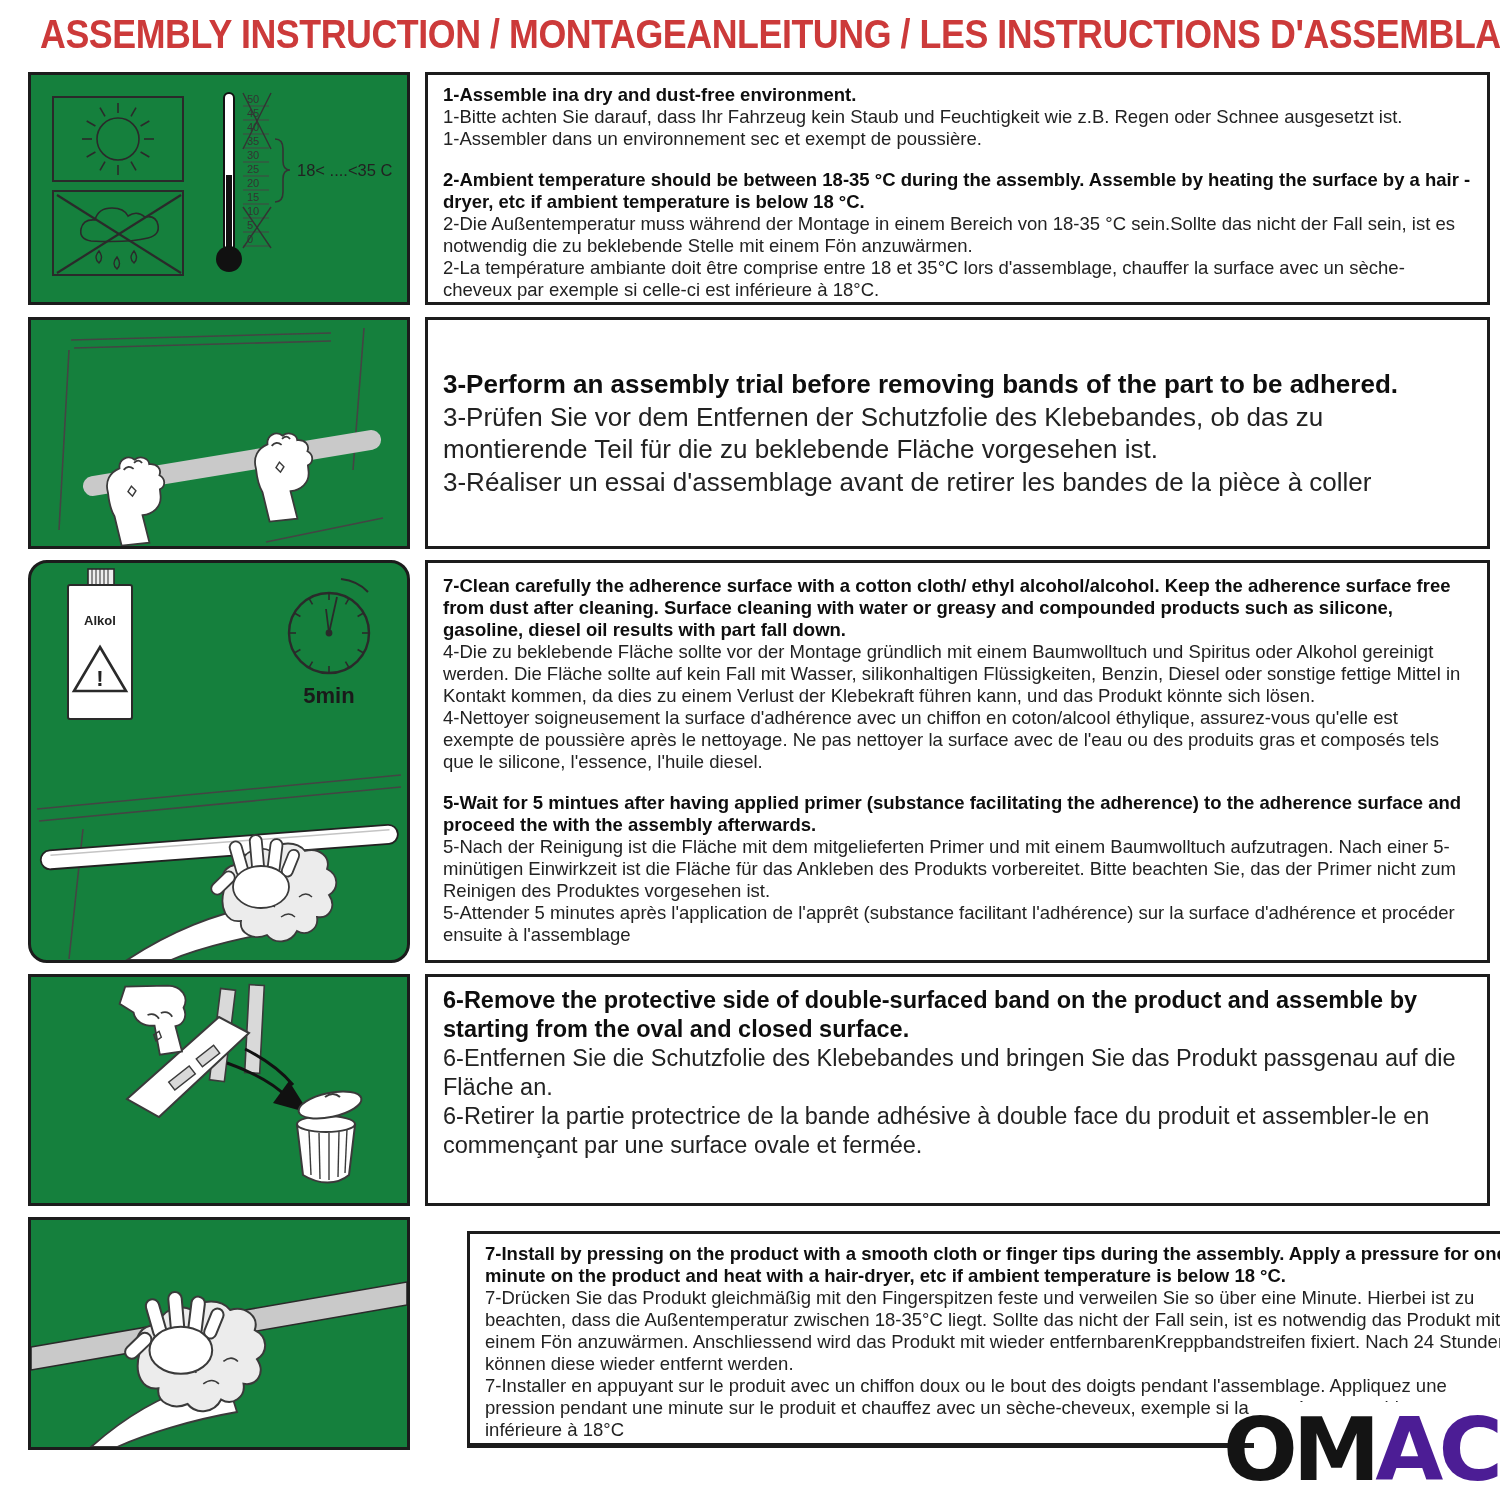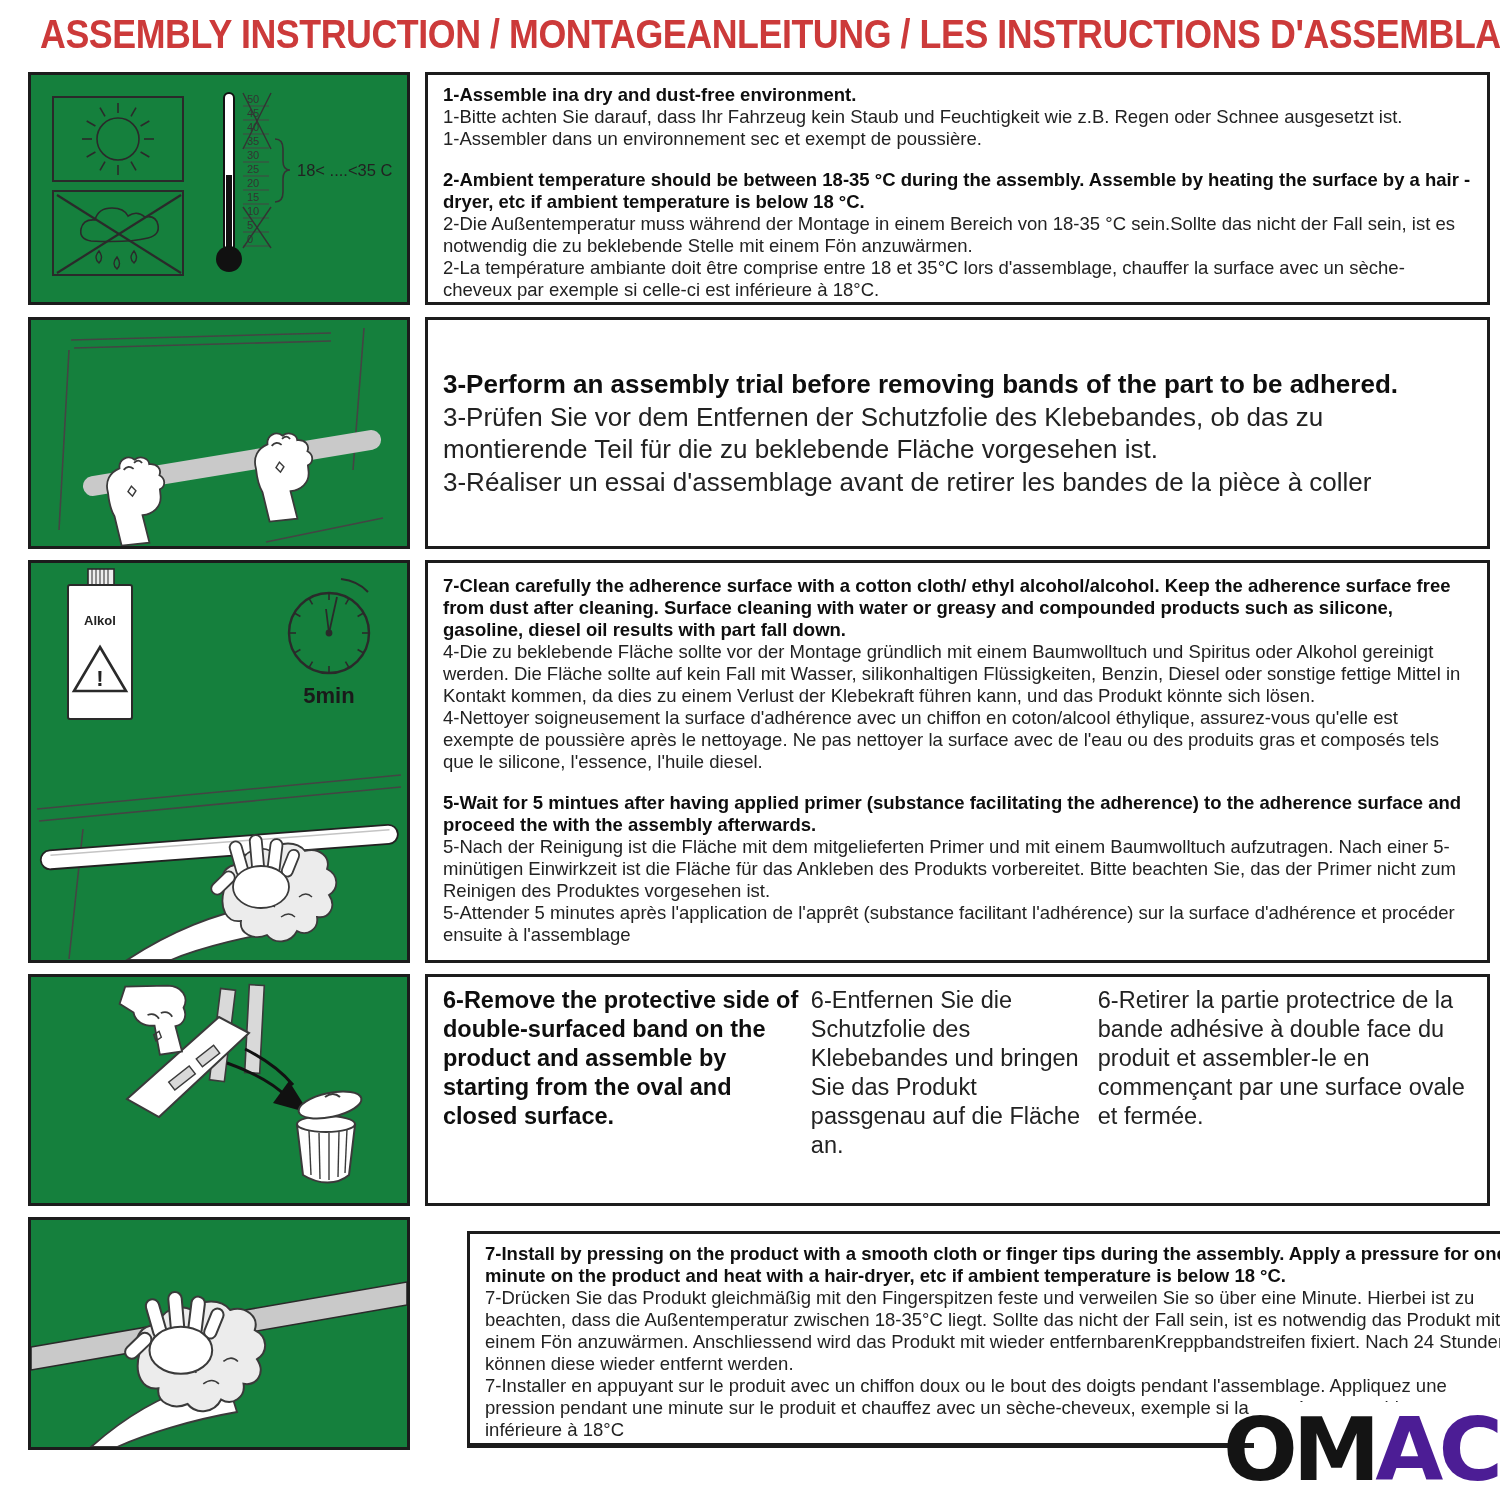--- a/index.html
+++ b/index.html
@@ -15,22 +15,22 @@
   .illus{
     position:absolute;left:28px;width:382px;border:3px solid #1c1c1c;
     background:#15803d;box-sizing:border-box;
   }
   .txtbox{
     position:absolute;left:425px;width:1065px;border:3px solid #1c1c1c;
     background:#fff;box-sizing:border-box;padding:9px 15px;
   }
   #il1{top:72px;height:233px;}  #tx1{top:72px;height:233px;}
   #il2{top:317px;height:232px;} #tx2{top:317px;height:232px;display:flex;flex-direction:column;justify-content:center;}
-  #il3{top:560px;height:403px;} #tx3{top:560px;height:403px;padding-top:12px;}
-  #il4{top:974px;height:232px;} #tx4{top:974px;height:232px;display:flex;flex-direction:row;}
+  #il3{top:560px;height:403px;border-radius:19px;} #tx3{top:560px;height:403px;padding-top:12px;}
+  #il4{top:974px;height:232px;} #tx4{top:974px;height:232px;display:flex;flex-direction:column;}
   #il5{top:1217px;height:233px;}#tx5{top:1231px;height:217px;border-bottom-width:5px;margin-left:42px;}
   .illus svg{display:block;width:100%;height:100%;}
   .p{margin:0;font-size:18.5px;line-height:22px;color:#222;}
   .p.b{font-weight:700;color:#0e0e0e;}
   .p.gap{margin-top:19px;}
   #tx2 .p{font-size:26px;line-height:32.5px;}
   #tx4 .p{font-size:23.5px;line-height:29px;}
   .logo{
     position:absolute;left:1254px;top:1402px;width:246px;height:96px;
     background:#fff;display:flex;align-items:center;justify-content:flex-end;

